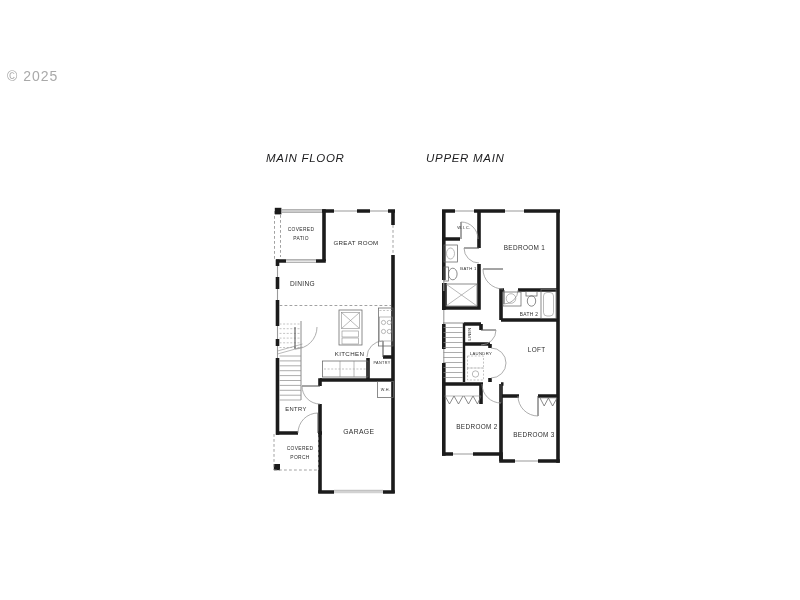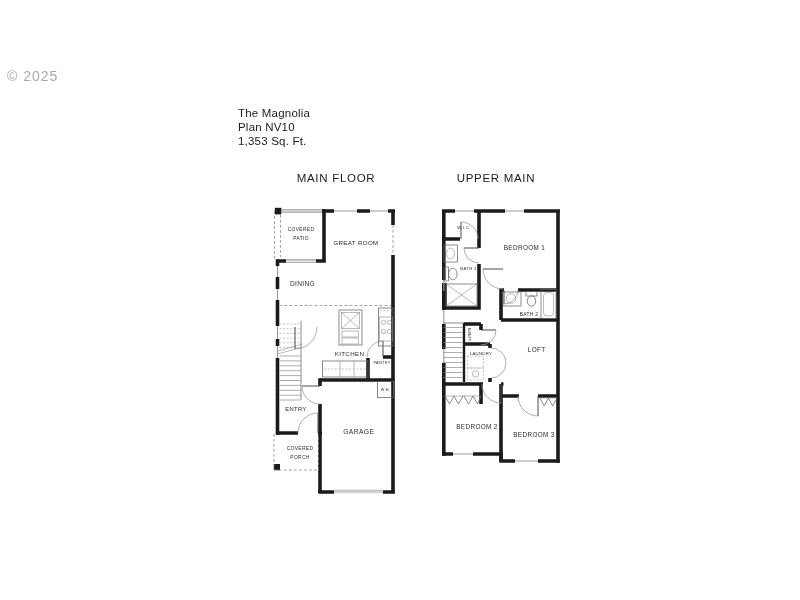--- a/index.html
+++ b/index.html
@@ -2,22 +2,22 @@
 <html><head>
 <meta charset="utf-8">
 <style>
   html,body{margin:0;padding:0;background:#fff;}
   #canvas{position:relative;width:800px;height:600px;background:#ffffff;overflow:hidden;
           font-family:"Liberation Sans", sans-serif;}
   .watermark{position:absolute;left:7px;top:68px;font-size:14px;letter-spacing:1px;
              color:#a9a9a9;}
   .title-block{position:absolute;left:238px;top:106px;font-size:11.5px;line-height:14px;
                color:#1c1c1e;letter-spacing:.2px;}
-  .floor-heading{position:absolute;top:172px;font-size:11.5px;letter-spacing:.7px;
-                 color:#1c1c1e;text-align:center;}
+  .floor-heading{position:absolute;top:152px;font-size:11.5px;letter-spacing:.7px;
+                 color:#1c1c1e;font-style:italic;}
   #main-heading{left:266px;width:140px;}
   #upper-heading{left:426px;width:140px;}
   svg{position:absolute;display:block;}
   #main-svg{left:266px;top:192px;}
   #upper-svg{left:436px;top:196px;}
   svg text{fill:#2b2b2b;font-family:"Liberation Sans", sans-serif;letter-spacing:.35px;}
   .wall{stroke:#1b1b1b;stroke-width:3.6;fill:none;}
   .wall-med{stroke:#1b1b1b;stroke-width:2.4;fill:none;}
   .win{stroke:#9a9a9a;stroke-width:1.1;fill:none;}
   .dash{stroke:#8a8a8a;stroke-width:.8;fill:none;stroke-dasharray:2.8 2.2;}
@@ -29,25 +29,20 @@
   .tread{stroke:#8a8a8a;stroke-width:.7;fill:none;}
   .gdoor{stroke:#d2d2d2;stroke-width:2.6;fill:none;}
 </style>
 </head>
 <body>
 
 <div id="canvas">
 
   <div class="watermark">© 2025</div>
 
-  <div class="title-block">
-    <div>The Magnolia</div>
-    <div>Plan NV10</div>
-    <div>1,353 Sq. Ft.</div>
-  </div>
 
   <div id="main-heading" class="floor-heading">MAIN FLOOR</div>
   <div id="upper-heading" class="floor-heading">UPPER MAIN</div>
 
   <svg id="main-svg" width="140" height="312" viewBox="266 192 140 312">
 
     <g>
 
       <path class="wall" d="M 322,211 H 334 M 357,211 H 370 M 388,211 H 395"></path>
 

